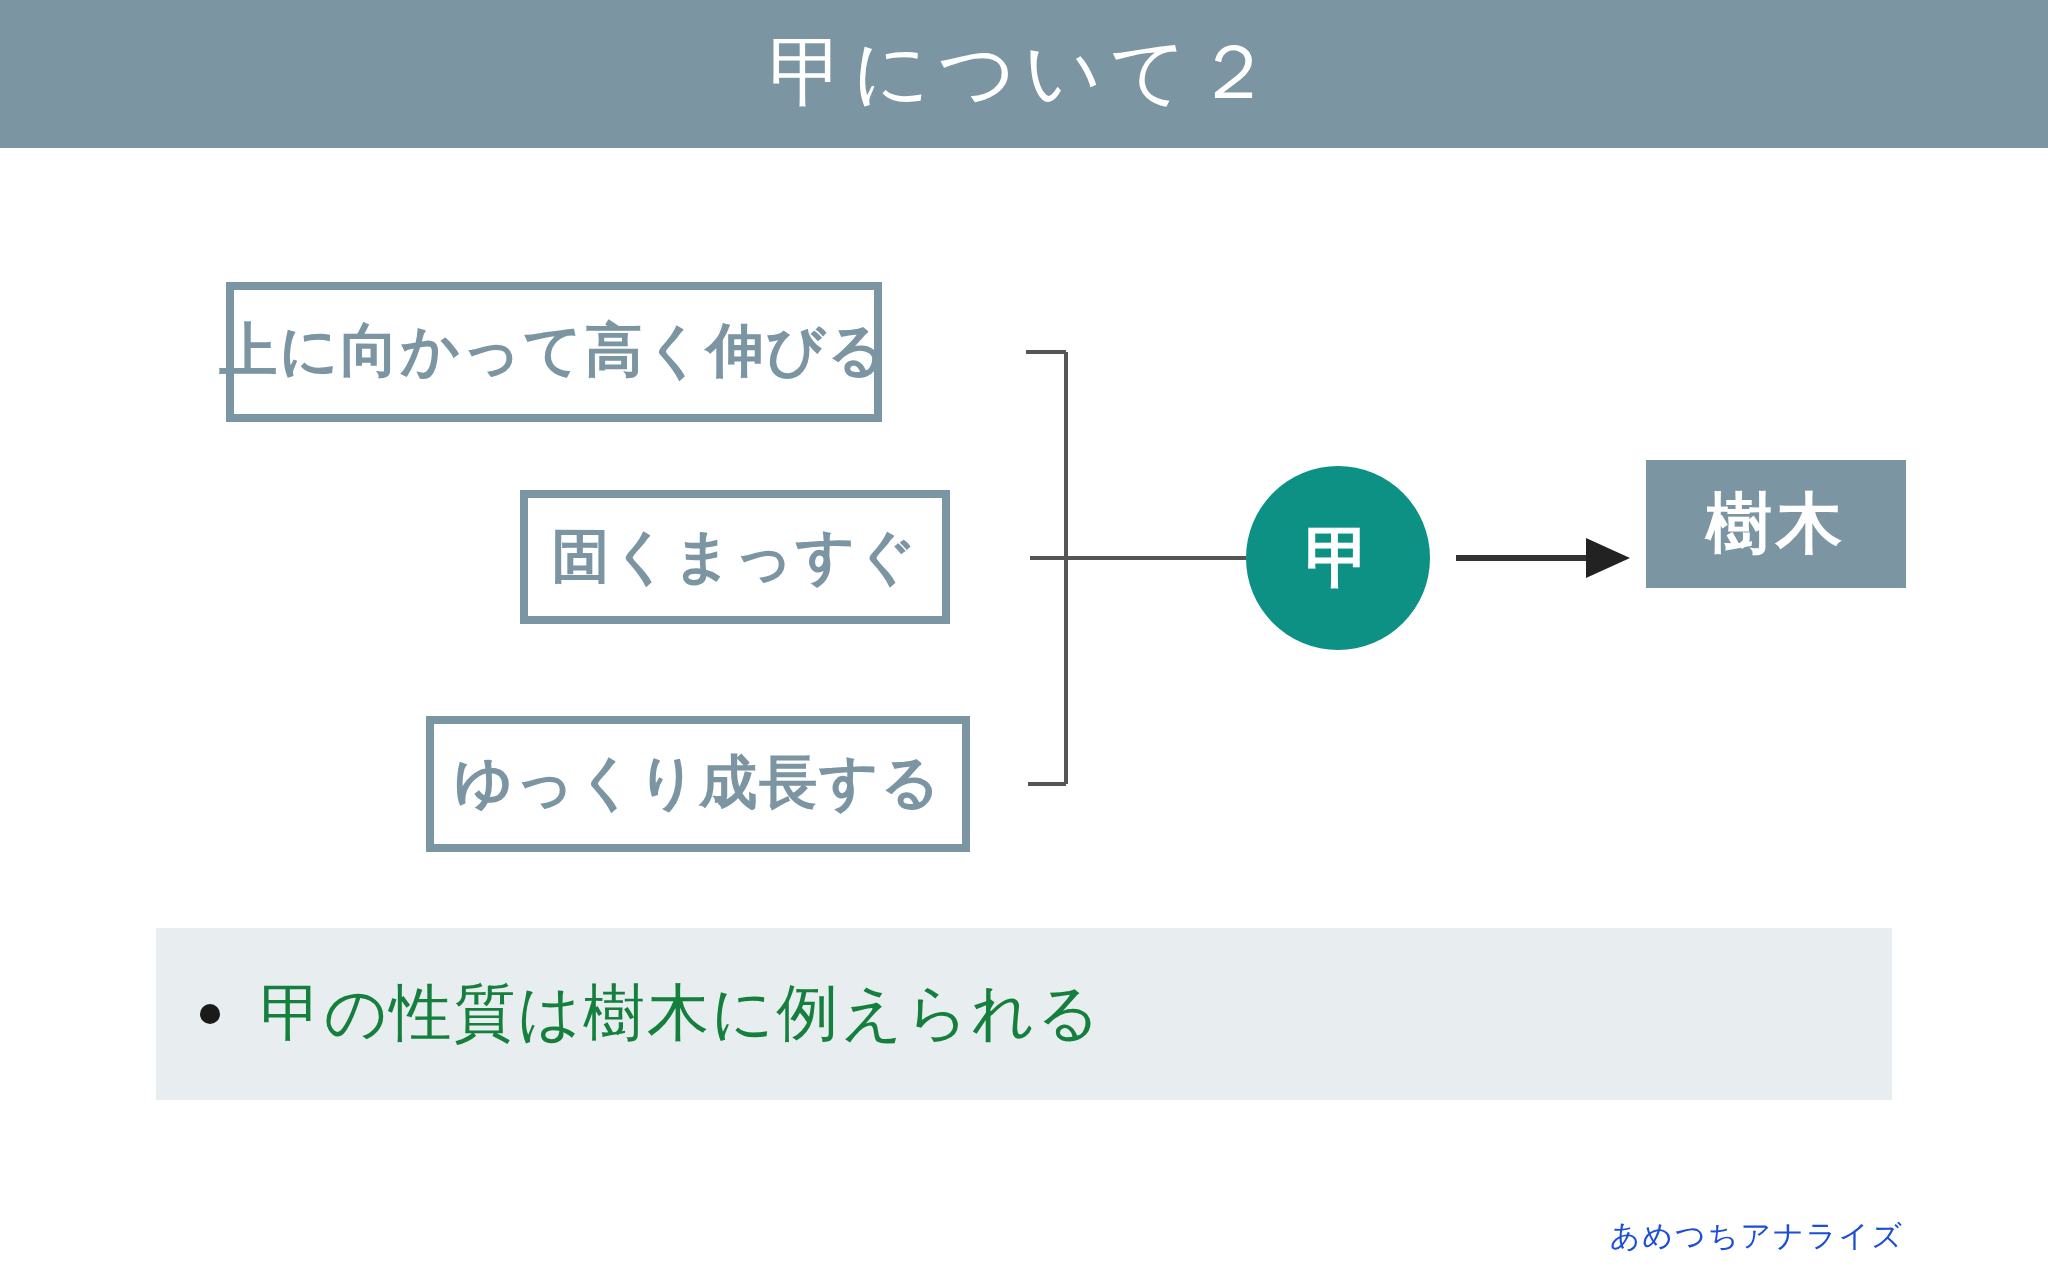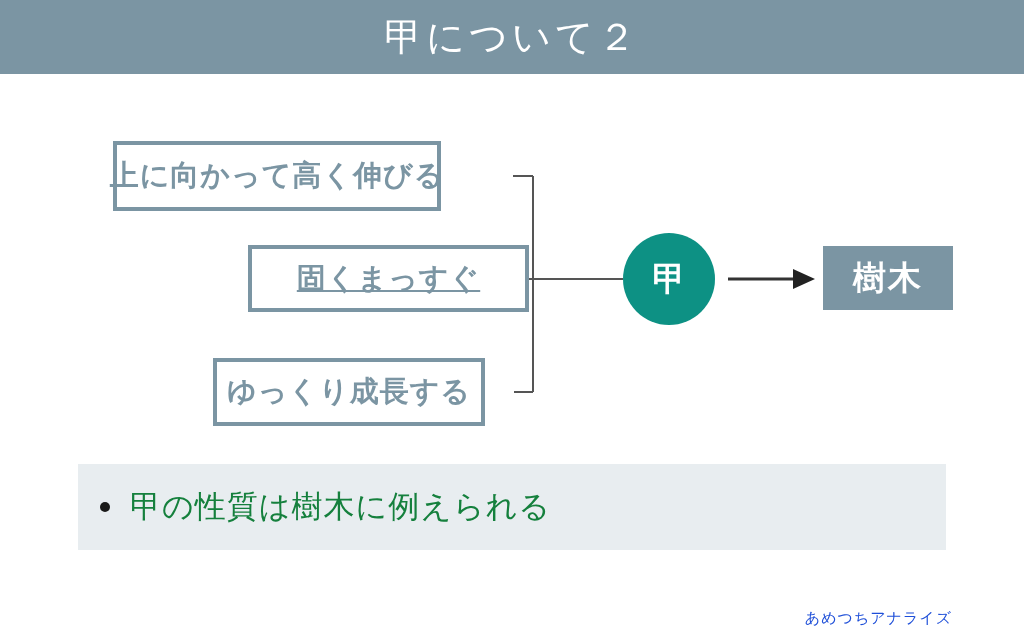--- a/index.html
+++ b/index.html
@@ -59,21 +59,21 @@
     color: #7b95a3;
     font-size: 29px;
     font-weight: bold;
     letter-spacing: 1px;
     display: flex;
     align-items: center;
     justify-content: center;
     white-space: nowrap;
   }
   .trait-box-1 { left: 113px; top: 67px;  width: 328px; height: 70px; }
-  .trait-box-2 { left: 248px; top: 171px; width: 281px; height: 67px; text-decoration: underline; }
+  .trait-box-2 { left: 260px; top: 171px; width: 215px; height: 67px; }
   .trait-box-3 { left: 197px; top: 284px; width: 272px; height: 68px; margin-left: 16px; }
 
   .connector-svg {
     position: absolute;
     left: 0;
     top: 0;
     width: 1024px;
     height: 380px;
     pointer-events: none;
   }
@@ -90,21 +90,21 @@
     font-size: 33px;
     font-weight: bold;
     display: flex;
     align-items: center;
     justify-content: center;
   }
 
   .result-box {
     position: absolute;
     left: 823px;
-    top: 172px;
+    top: 156px;
     width: 130px;
     height: 64px;
     background: #7b95a3;
     color: #ffffff;
     font-size: 33px;
     font-weight: bold;
     letter-spacing: 2px;
     display: flex;
     align-items: center;
     justify-content: center;

